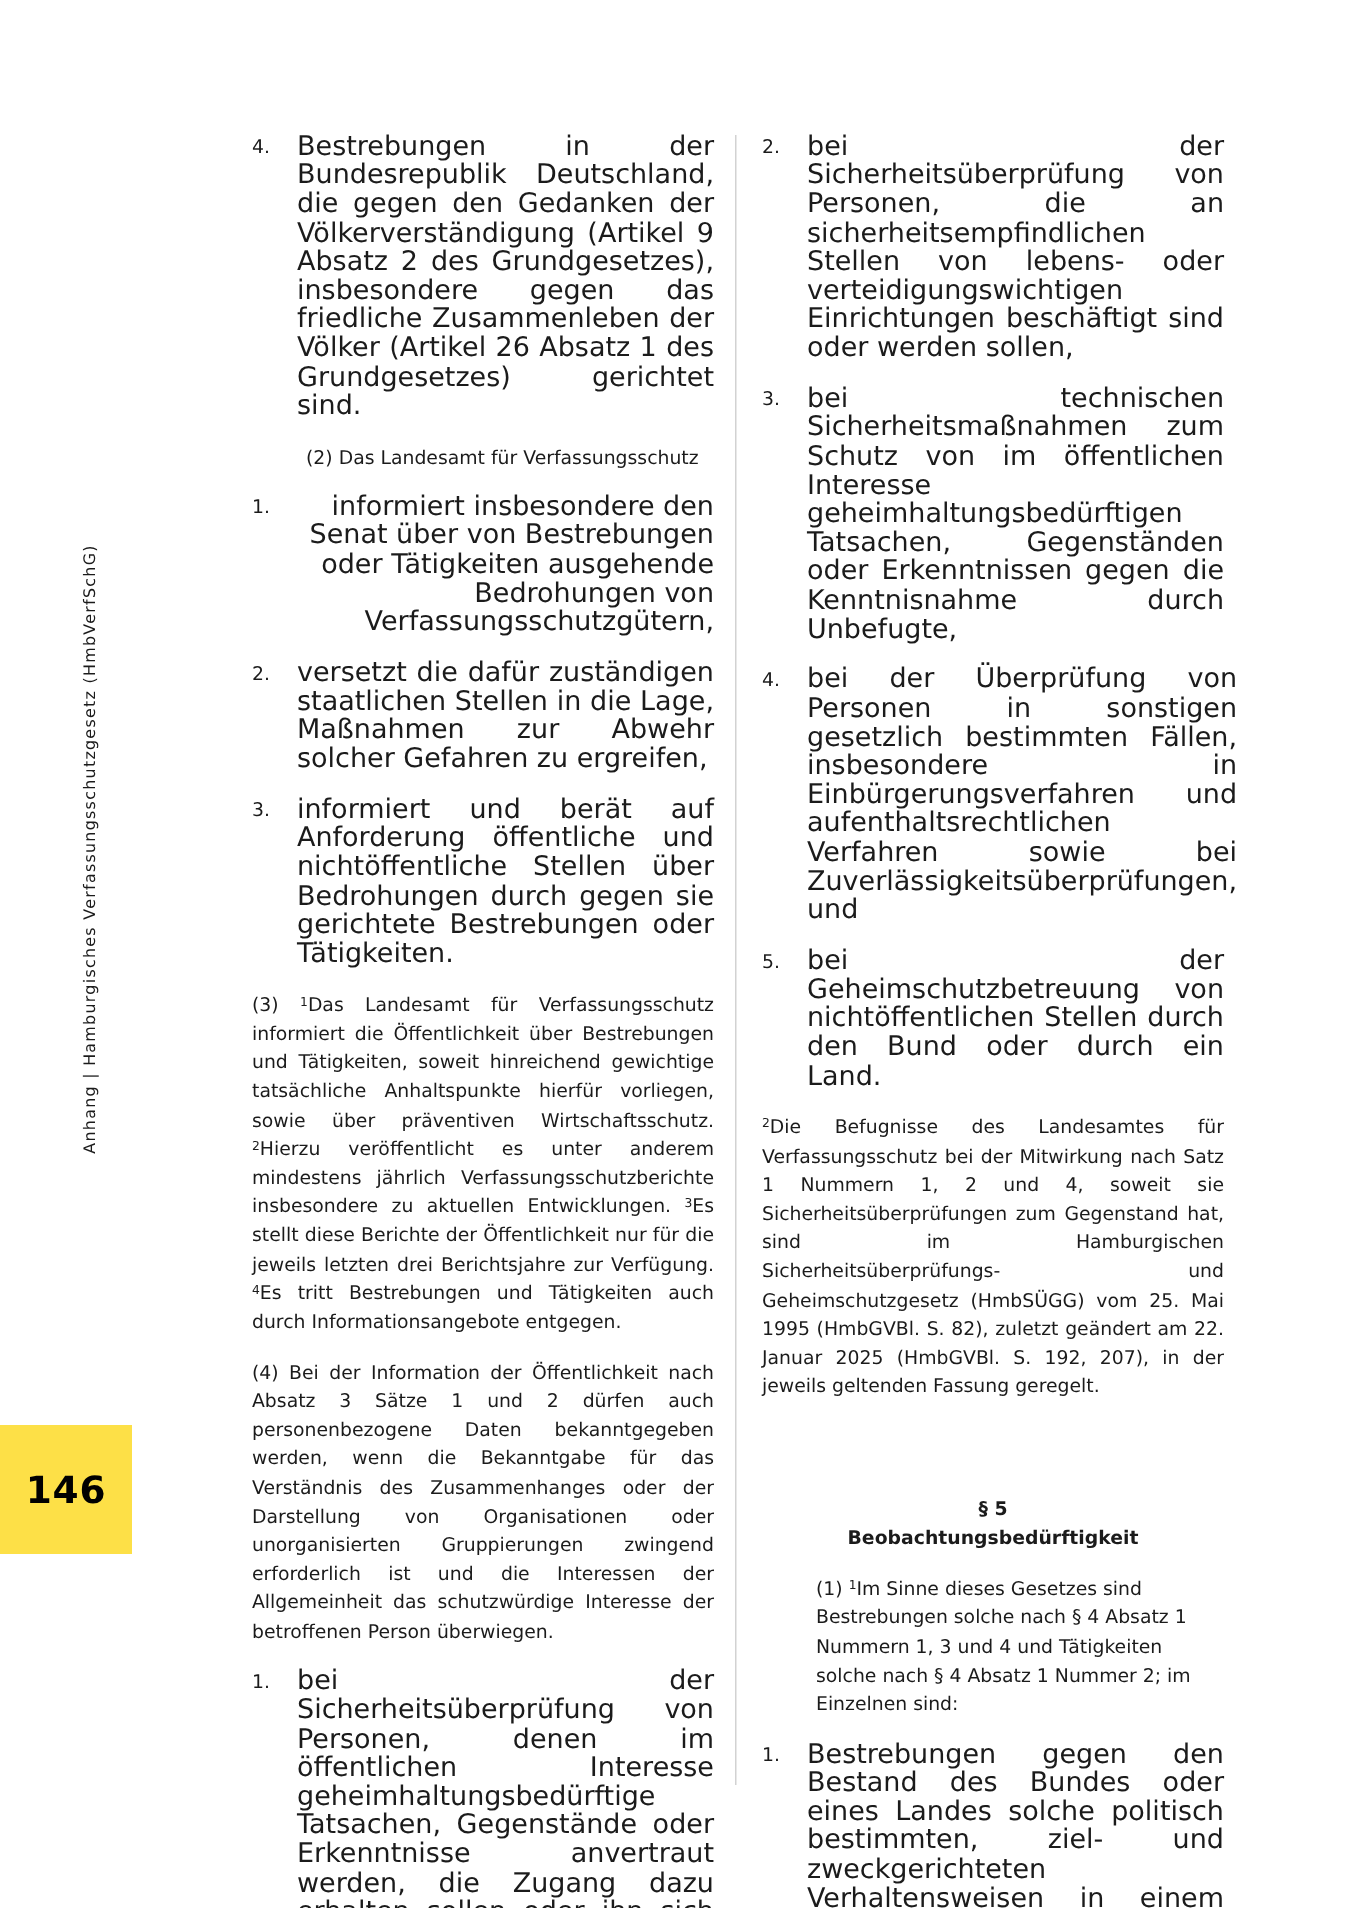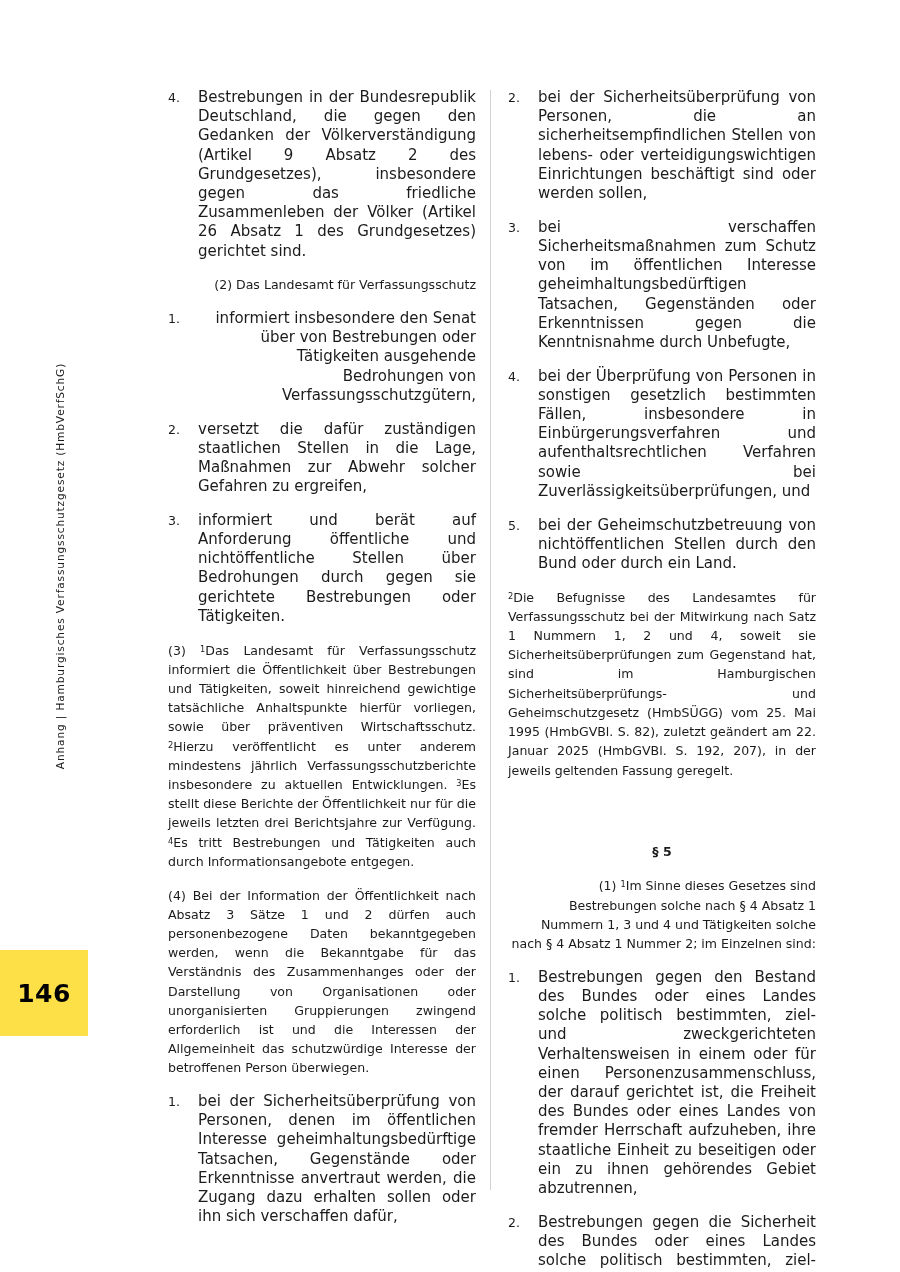--- a/index.html
+++ b/index.html
@@ -88,35 +88,35 @@
 
   
   p {
     margin: 0 0 14.5px 0;
     font-size: 12.55px;
     line-height: 19.2px;
     text-align: justify;
     text-justify: inter-word;
     hyphens: manual;
   }
-  p.flow { text-align: right; }
+  p.flow { text-align: left; margin-left: 36px; }
 
   .listitem {
     display: flex;
     margin: 0 0 14.5px 0;
   }
   .listitem .marker {
     flex: 0 0 30px;
     font-size: 12.55px;
     line-height: 19.2px;
     text-align: left;
   }
   .listitem .itemtext {
     flex: 1 1 auto;
-    font-size: 15px;
+    font-size: 18px;
     line-height: 19.2px;
     text-align: justify;
     hyphens: manual;
   }
   .listitem.last-left { text-align: left; }
   .listitem.last-left .itemtext { text-align: right; }
 
   sup {
     font-size: 8.2px;
     line-height: 0;
@@ -185,37 +185,38 @@
 
   <div class="col col-right">
 
     <div class="listitem">
       <span class="marker">2.</span>
       <span class="itemtext">bei der Sicherheitsüberprüfung von Personen, die an sicherheitsempfindlichen Stellen von lebens- oder verteidigungswichtigen Einrichtungen beschäftigt sind oder werden sollen,</span>
     </div>
 
     <div class="listitem">
       <span class="marker">3.</span>
-      <span class="itemtext">bei verschaffen Sicherheitsmaßnahmen zum Schutz von im öffentlichen Interesse geheimhaltungsbedürftigen Tatsachen, Gegenständen oder Erkenntnissen gegen die Kenntnisnahme durch Unbefugte,</span>
+      <span class="itemtext">bei technischen Sicherheitsmaßnahmen zum Schutz von im öffentlichen Interesse geheimhaltungsbedürftigen Tatsachen, Gegenständen oder Erkenntnissen gegen die Kenntnisnahme durch Unbefugte,</span>
     </div>
 
     <div class="listitem">
       <span class="marker">4.</span>
       <span class="itemtext">bei der Überprüfung von Personen in sonstigen gesetzlich bestimmten Fällen, insbesondere in Einbürgerungsverfahren und aufenthaltsrechtlichen Verfahren sowie bei Zuverlässigkeitsüberprüfungen, und</span>
     </div>
 
     <div class="listitem">
       <span class="marker">5.</span>
       <span class="itemtext">bei der Geheimschutzbetreuung von nichtöffentlichen Stellen durch den Bund oder durch ein Land.</span>
     </div>
 
     <p><sup>2</sup><span>Die Befugnisse des Landesamtes für Verfassungsschutz bei der Mitwirkung nach Satz 1 Nummern 1, 2 und 4, soweit sie Sicherheitsüberprüfungen zum Gegenstand hat, sind im Hamburgischen Sicherheitsüberprüfungs- und Geheimschutzgesetz (HmbSÜGG) vom 25. Mai 1995 (HmbGVBl. S. 82), zuletzt geändert am 22. Januar 2025 (HmbGVBl. S. 192, 207), in der jeweils geltenden Fassung geregelt.</span></p>
 
     <div class="sec-head-gap"></div>
     <div class="sec-head">§ 5</div>
+    <div class="sec-head">Beobachtungsbedürftigkeit</div>
     <div class="sec-head-after"></div>
 
     <p class="flow"><span>(1) </span><sup>1</sup><span>Im Sinne dieses Gesetzes sind Bestrebungen solche nach § 4 Absatz 1 Nummern 1, 3 und 4 und Tätigkeiten solche nach § 4 Absatz 1 Nummer 2; im Einzelnen sind:</span></p>
 
     <div class="listitem">
       <span class="marker">1.</span>
       <span class="itemtext">Bestrebungen gegen den Bestand des Bundes oder eines Landes solche politisch bestimmten, ziel- und zweckgerichteten Verhaltensweisen in einem oder für einen Personenzusammenschluss, der darauf gerichtet ist, die Freiheit des Bundes oder eines Landes von fremder Herrschaft aufzuheben, ihre staatliche Einheit zu beseitigen oder ein zu ihnen gehörendes Gebiet abzutrennen,</span>
     </div>
 
     <div class="listitem">

